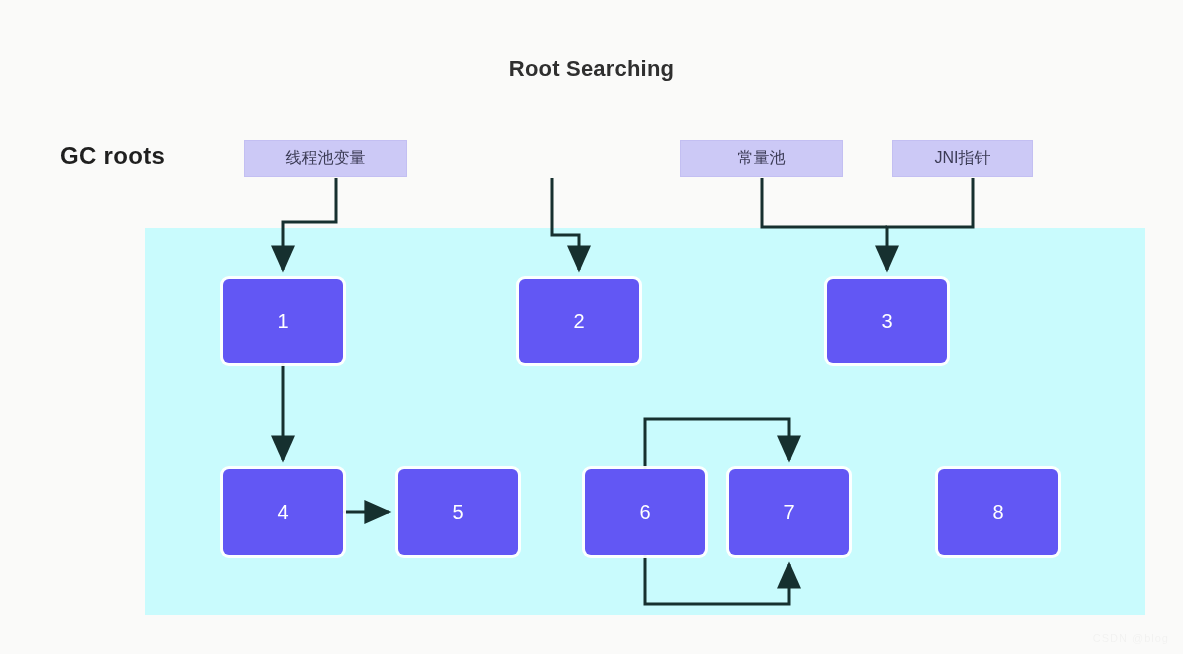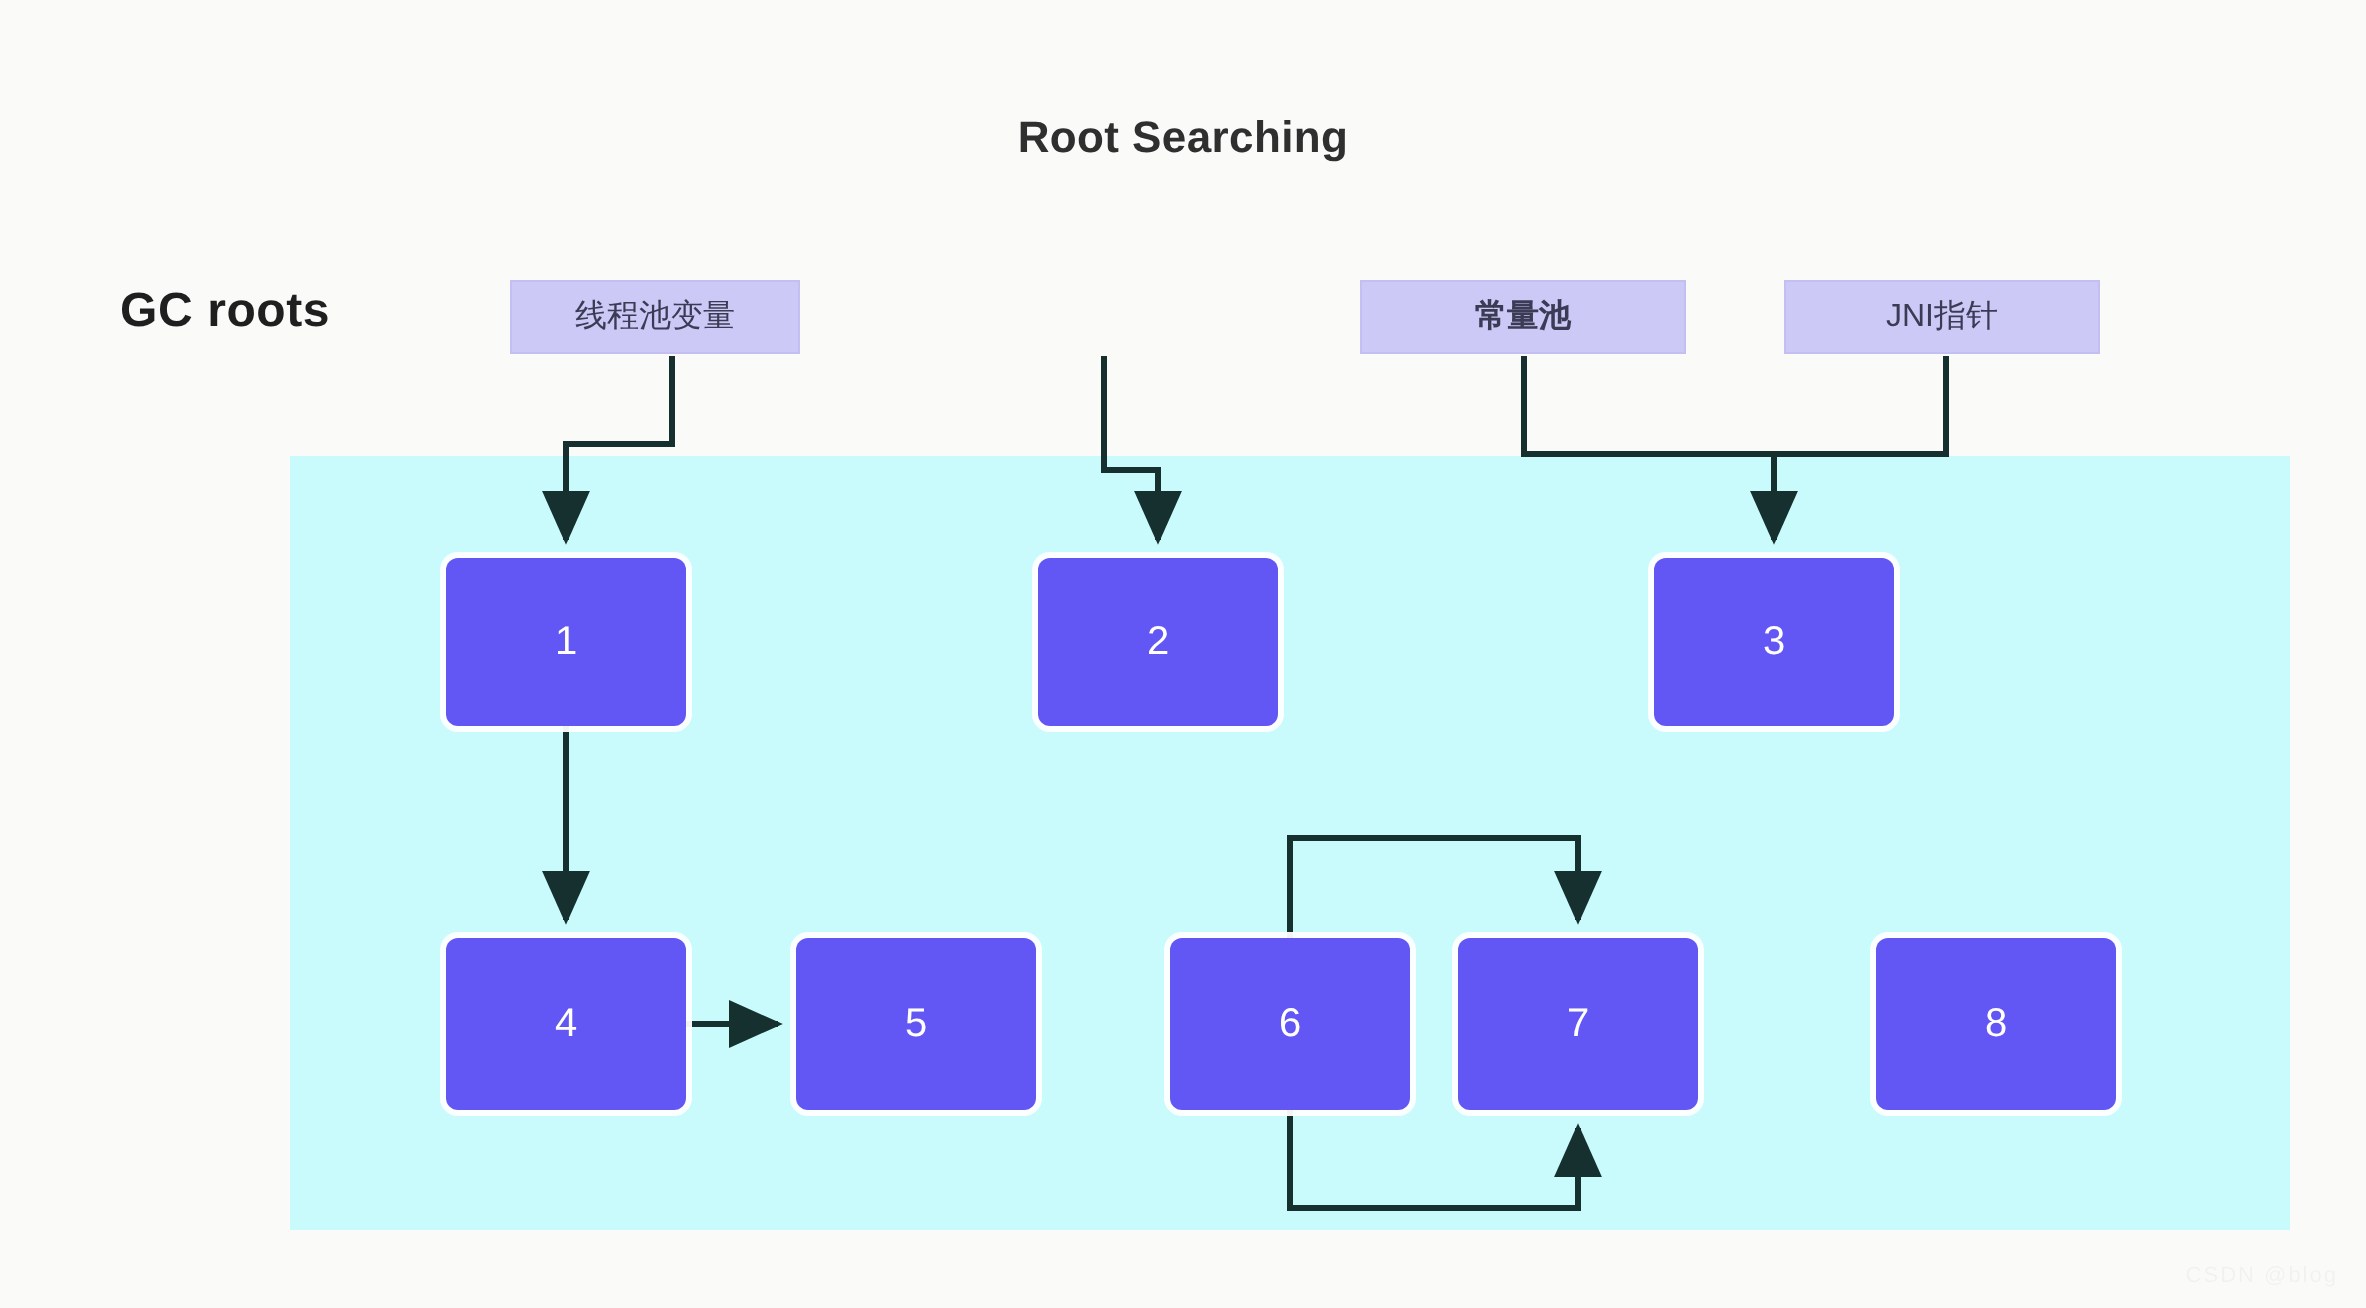--- a/index.html
+++ b/index.html
@@ -93,27 +93,27 @@
 <body>
 
 <div id="canvas">
 
   <div class="title">Root Searching</div>
 
   <div class="gc-label">GC roots</div>
 
   <div class="heap-panel"></div>
 
-  <div class="root-box" style="left:255px; top:140px; width:145px; height:37px;">
+  <div class="root-box" style="left:244px; top:140px; width:163px; height:37px;">
     <span>线程池变量</span>
   </div>
-  <div class="root-box" style="left:680px; top:140px; width:163px; height:37px;font-weight:bold;">
+  <div class="root-box" style="left:680px; top:140px; width:163px; height:37px;">
     <span>常量池</span>
   </div>
-  <div class="root-box" style="left:892px; top:140px; width:158px; height:37px;">
+  <div class="root-box" style="left:892px; top:140px; width:141px; height:37px;">
     <span>JNI指针</span>
   </div>
 
   <svg class="edge-layer" viewBox="0 0 1183 654">
     <defs>
       <marker id="arrow" markerWidth="10" markerHeight="10" refX="8.2" refY="4" orient="auto" markerUnits="strokeWidth">
         <path d="M0,0 L9,4 L0,8 z" fill="#16302f"></path>
       </marker>
     </defs>
     <g fill="none" stroke="#16302f" stroke-width="3">

